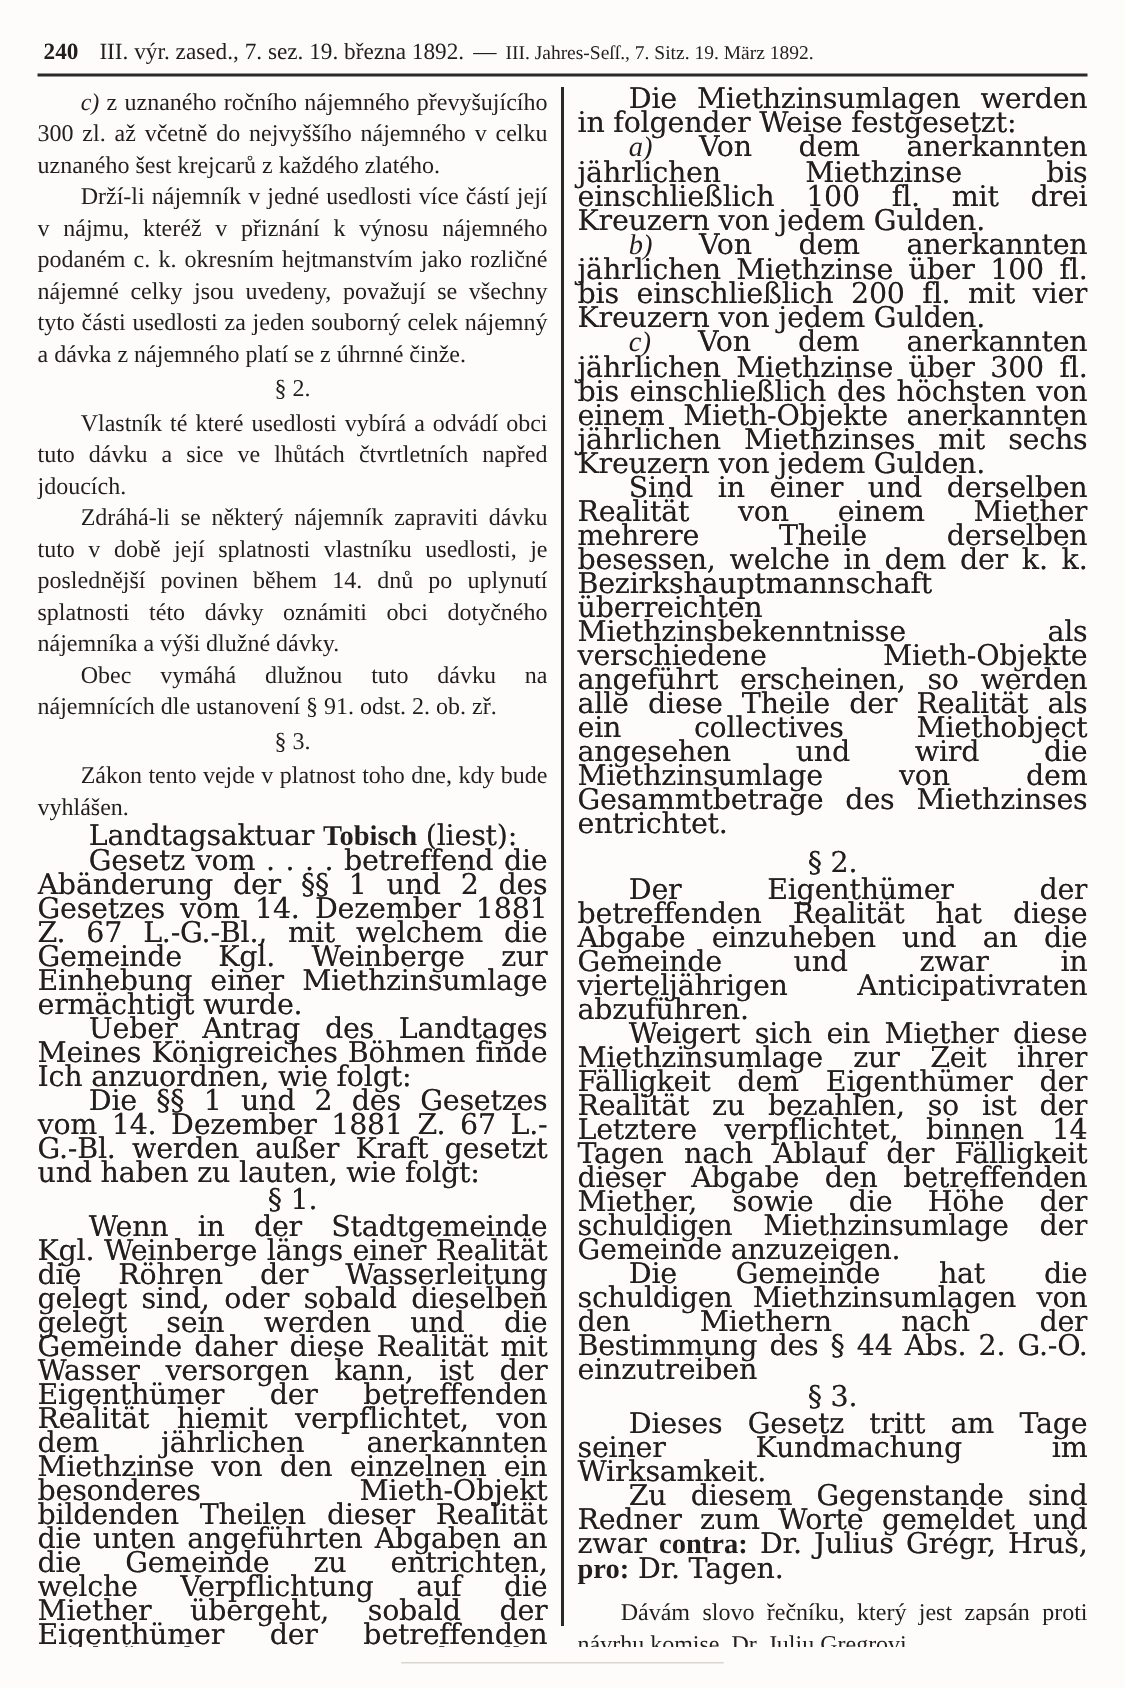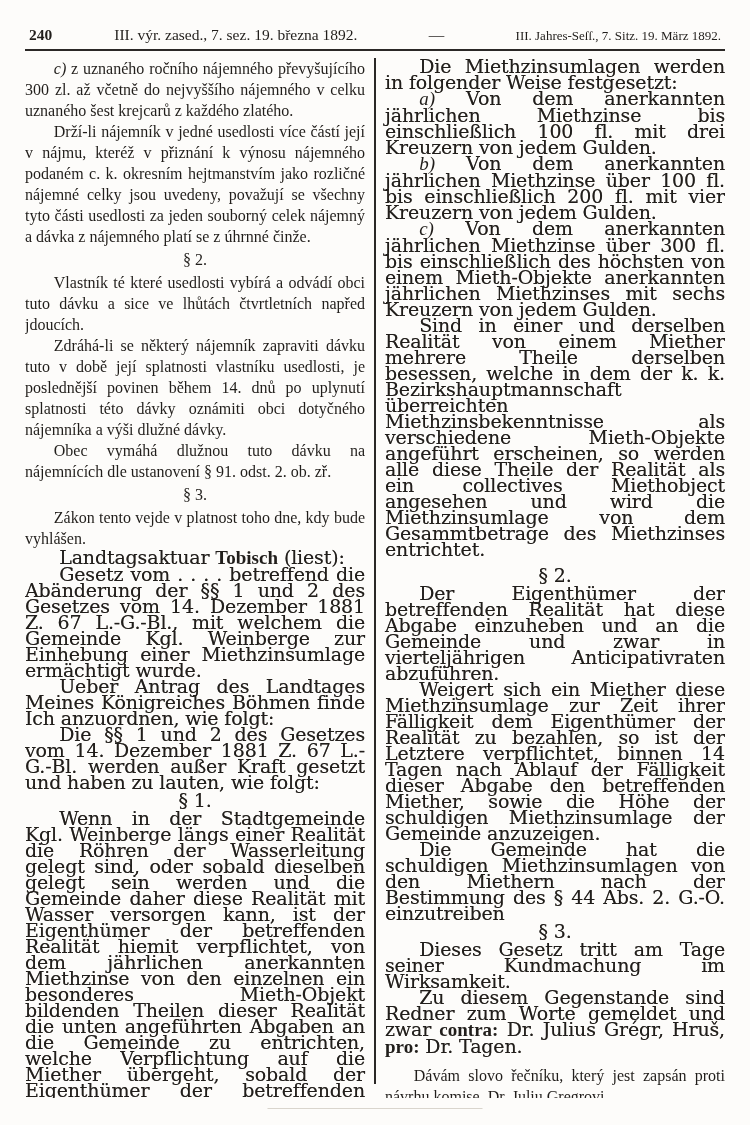--- a/index.html
+++ b/index.html
@@ -13,33 +13,33 @@
     height: 1125px;
     box-sizing: border-box;
     background: #fdfcfa;
     color: #211e1b;
     overflow: hidden;
     padding: 26px 25px 0 25px;
   }
   
   .header {
     display: flex;
-    justify-content: space-between;
+    justify-content: flex-start;
     align-items: baseline;
     border-bottom: 2px solid #2b2826;
     padding: 0 4px 5px 4px;
     font-size: 15.5px;
     white-space: nowrap;
   }
   .header .h-left { display: flex; gap: 14px; align-items: baseline; }
   .h-num {
     font-family: "Liberation Serif", serif;
     font-weight: bold;
   }
-  .h-cz { font-family: "Liberation Serif", serif; margin-left: 48px; }
+  .h-cz { font-family: "Liberation Serif", serif; }
   .h-dash { font-family: "Liberation Serif", serif; padding: 0 6px; }
   .h-de { font-family: Liberation Serif, serif; font-size: 13px; }
   
   .columns {
     display: flex;
     margin-top: 7px;
     align-items: stretch;
     height: 1040px;
     overflow: hidden;
   }

